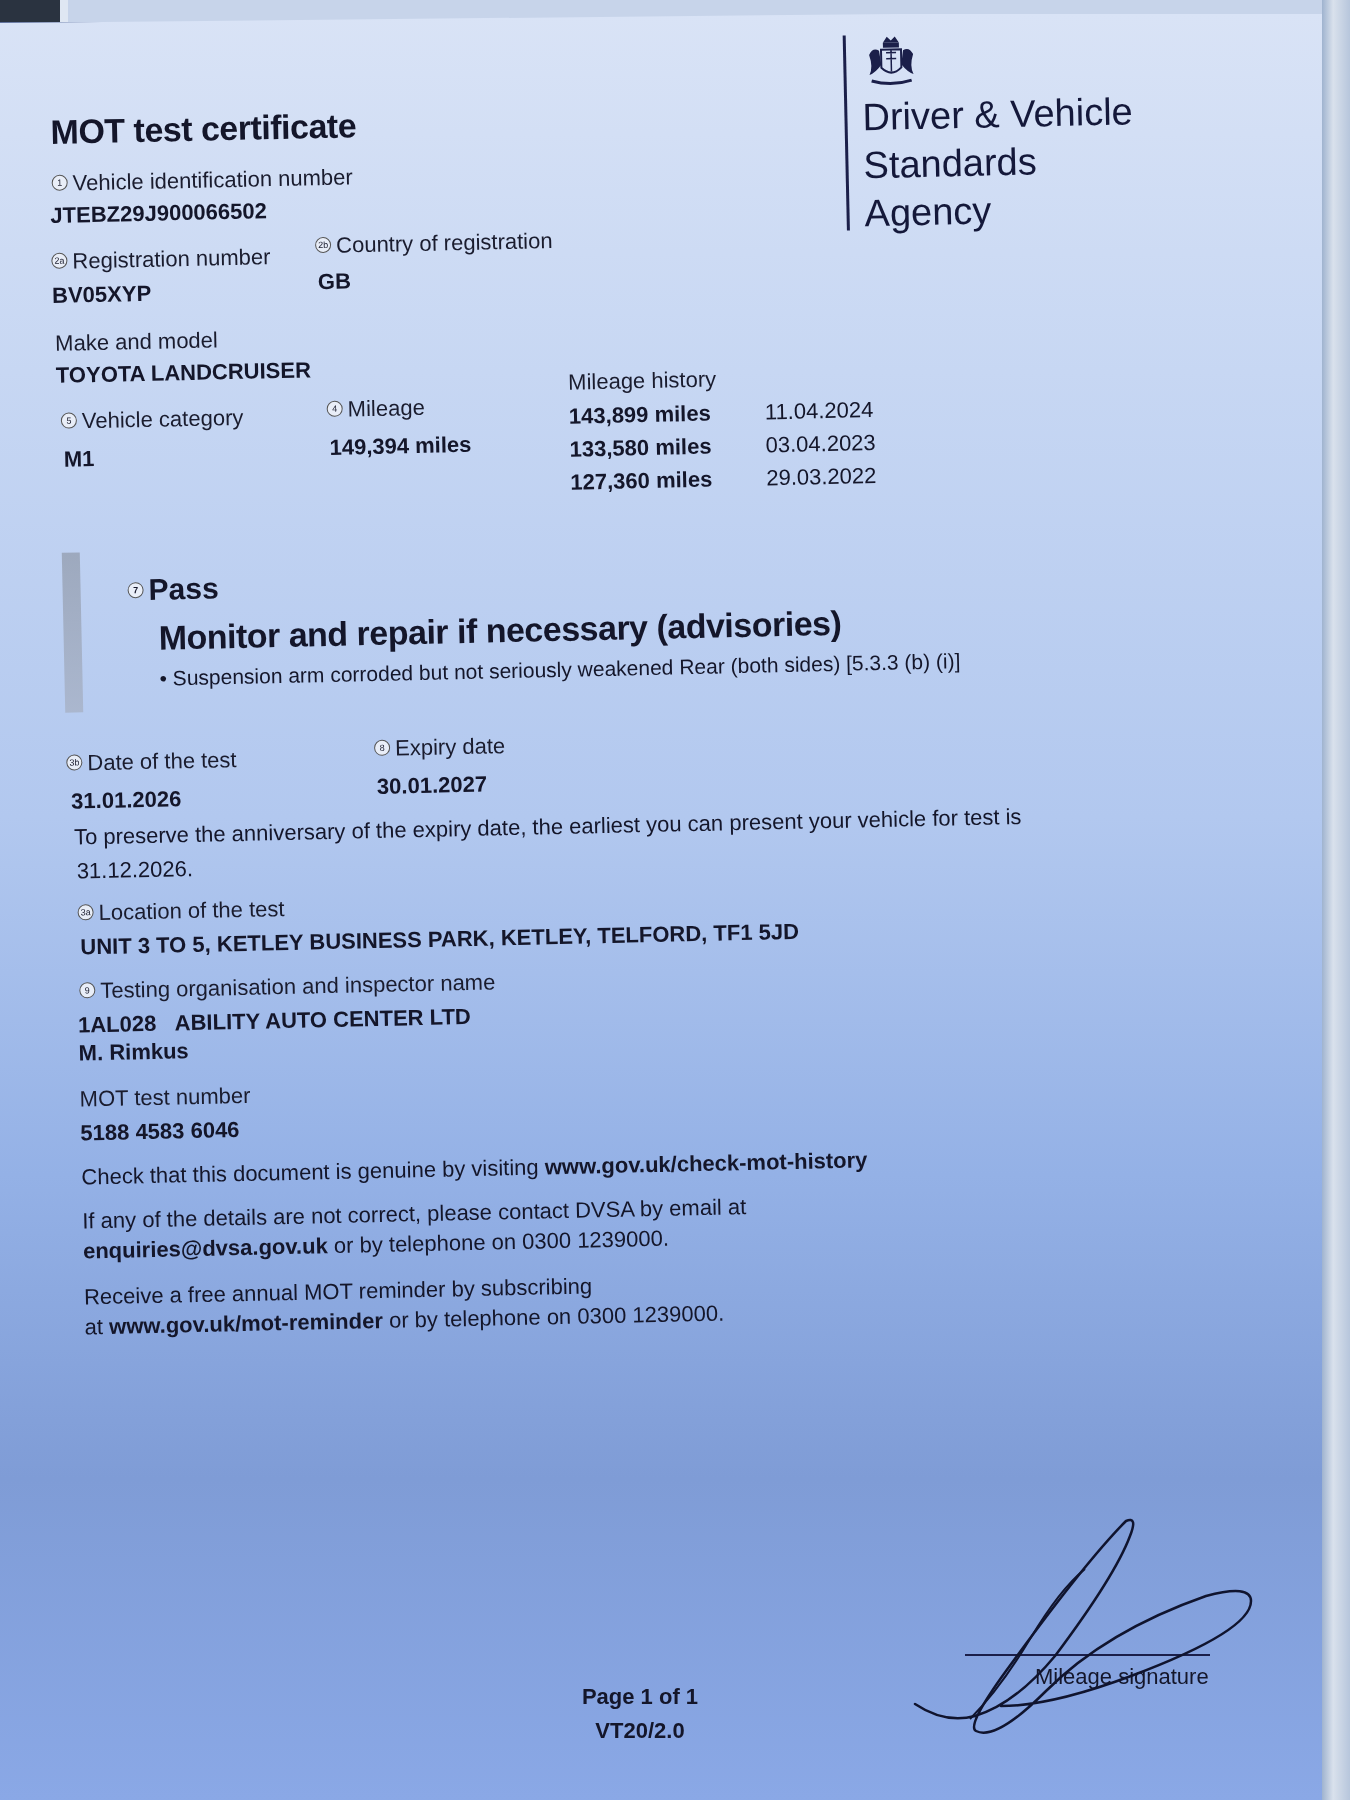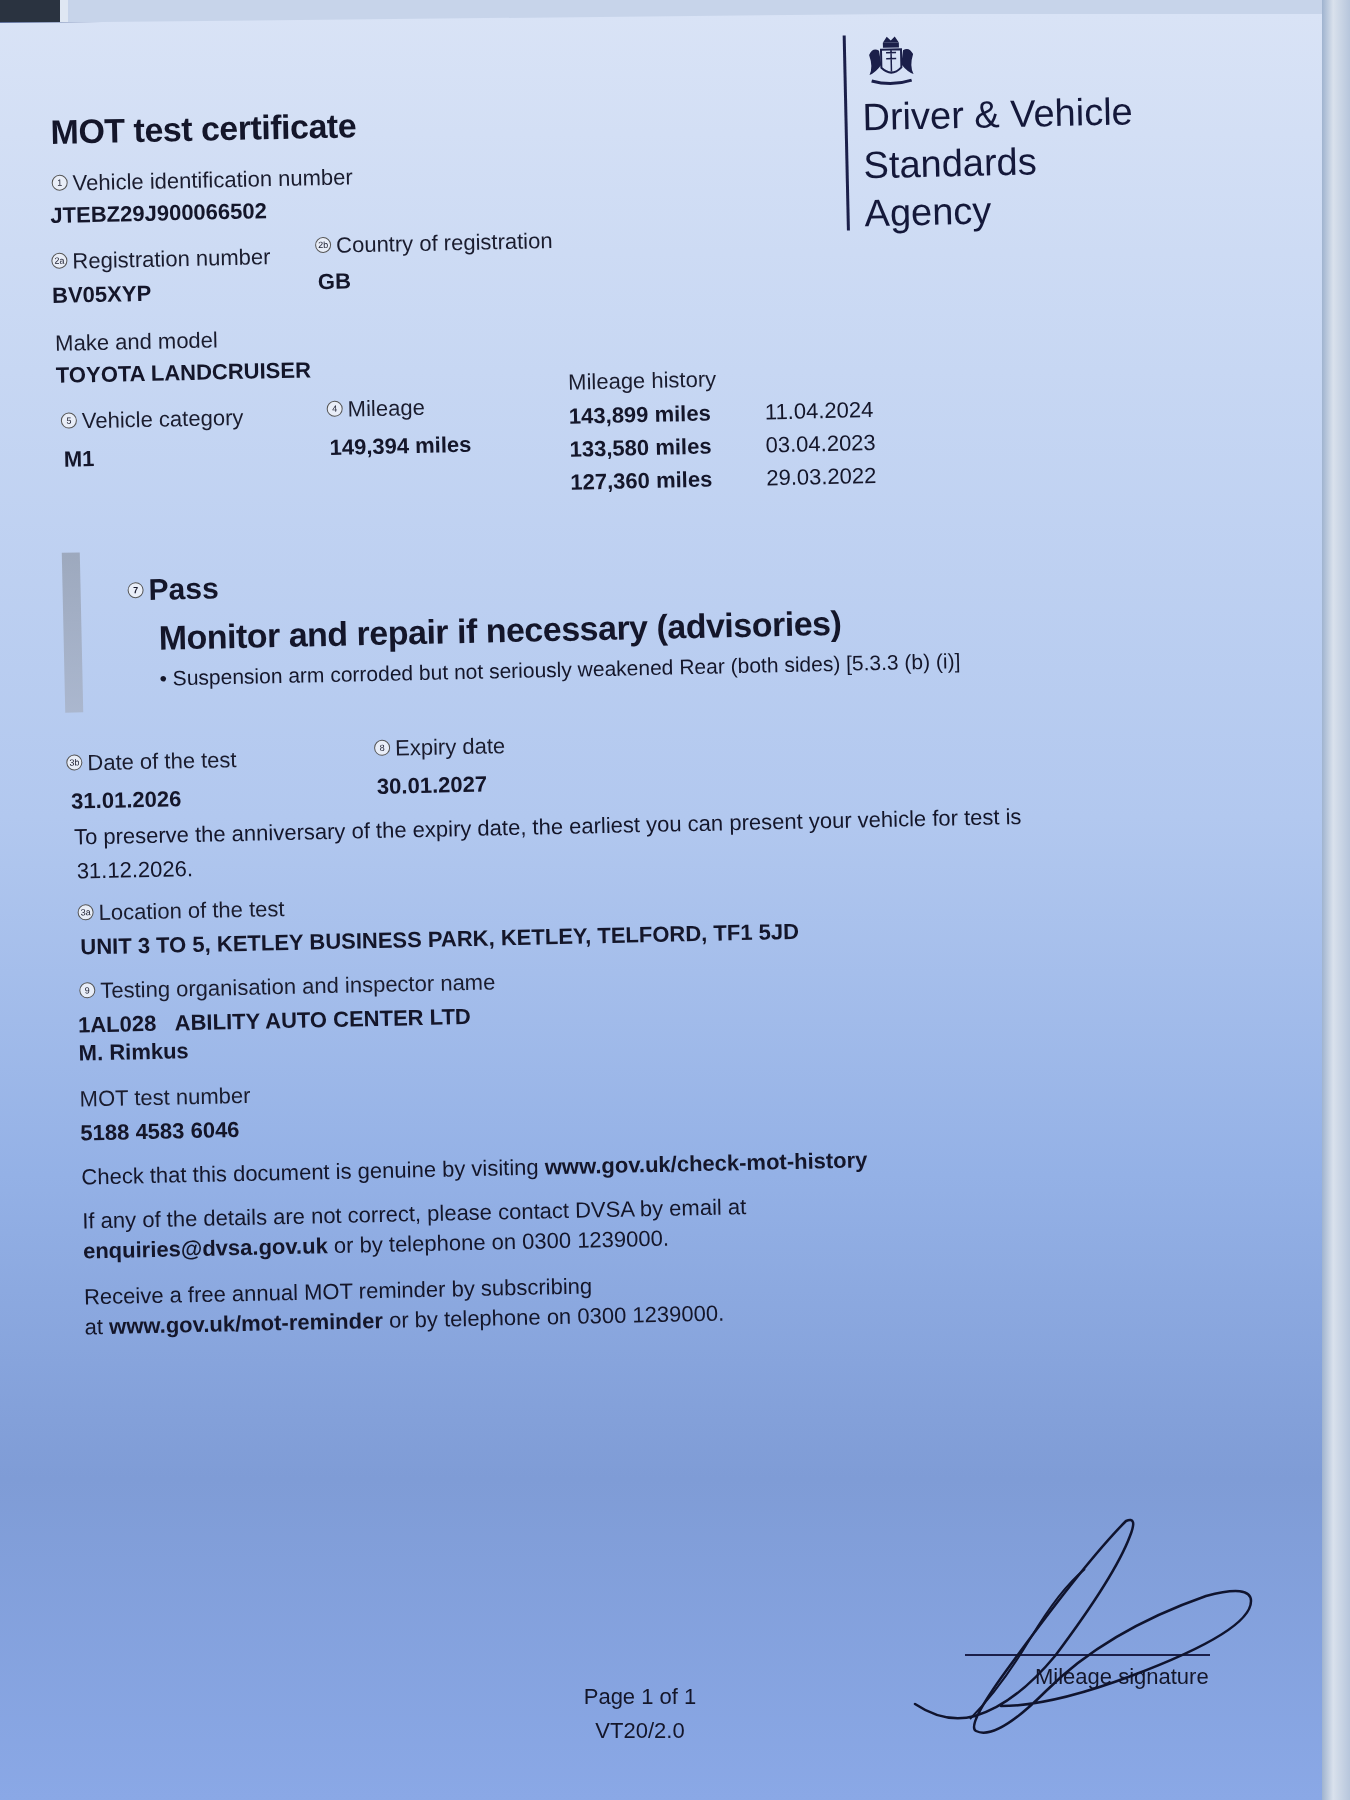--- a/index.html
+++ b/index.html
@@ -39,22 +39,22 @@
   .logo-text { position: absolute; left: 18px; top: 58px; font-size: 38px; line-height: 48px; color: #14183a; white-space: nowrap; }
   .pass-bar { left: 50px; top: 540px; width: 18px; height: 160px; background: linear-gradient(180deg,#8f98a8,#a5aec0); opacity: 0.7; }
   .pass { left: 115px; top: 562px; font-size: 30px; font-weight: bold; }
   .advis-head { left: 145px; top: 608px; font-size: 34px; font-weight: bold; white-space: nowrap; letter-spacing: -0.5px; }
   .advis-item { left: 145px; top: 656px; font-size: 21px; white-space: nowrap; }
   .para { font-size: 22px; white-space: nowrap; }
   .bold { font-weight: bold; }
   .mileage-row { display: flex; gap: 38px; height: 33px; }
   .mileage-row .m { font-weight: bold; font-size: 22px; width: 158px; }
   .mileage-row .d { font-size: 22px; }
-  .footer-page { left: 570px; top: 1670px; font-size: 22px; font-weight: normal; text-align: center; width: 140px; }
-  .footer-form { left: 570px; top: 1704px; font-size: 22px; text-align: center; width: 140px; }
+  .footer-page { left: 570px; top: 1670px; font-size: 22px; font-weight: bold; text-align: center; width: 140px; }
+  .footer-form { left: 570px; top: 1704px; font-size: 22px; text-align: center; width: 140px; font-weight: bold; }
   .sig-line { left: 965px; top: 1640px; width: 245px; height: 2px; background: #1b1f4a; }
   .sig-label { left: 1035px; top: 1650px; font-size: 22px; }
   .signature { left: 900px; top: 1500px; width: 380px; height: 240px; }
 </style>
 </head>
 <body>
 
 <div class="photo-bg-top"></div>
 <div class="page-edge"></div>
 

